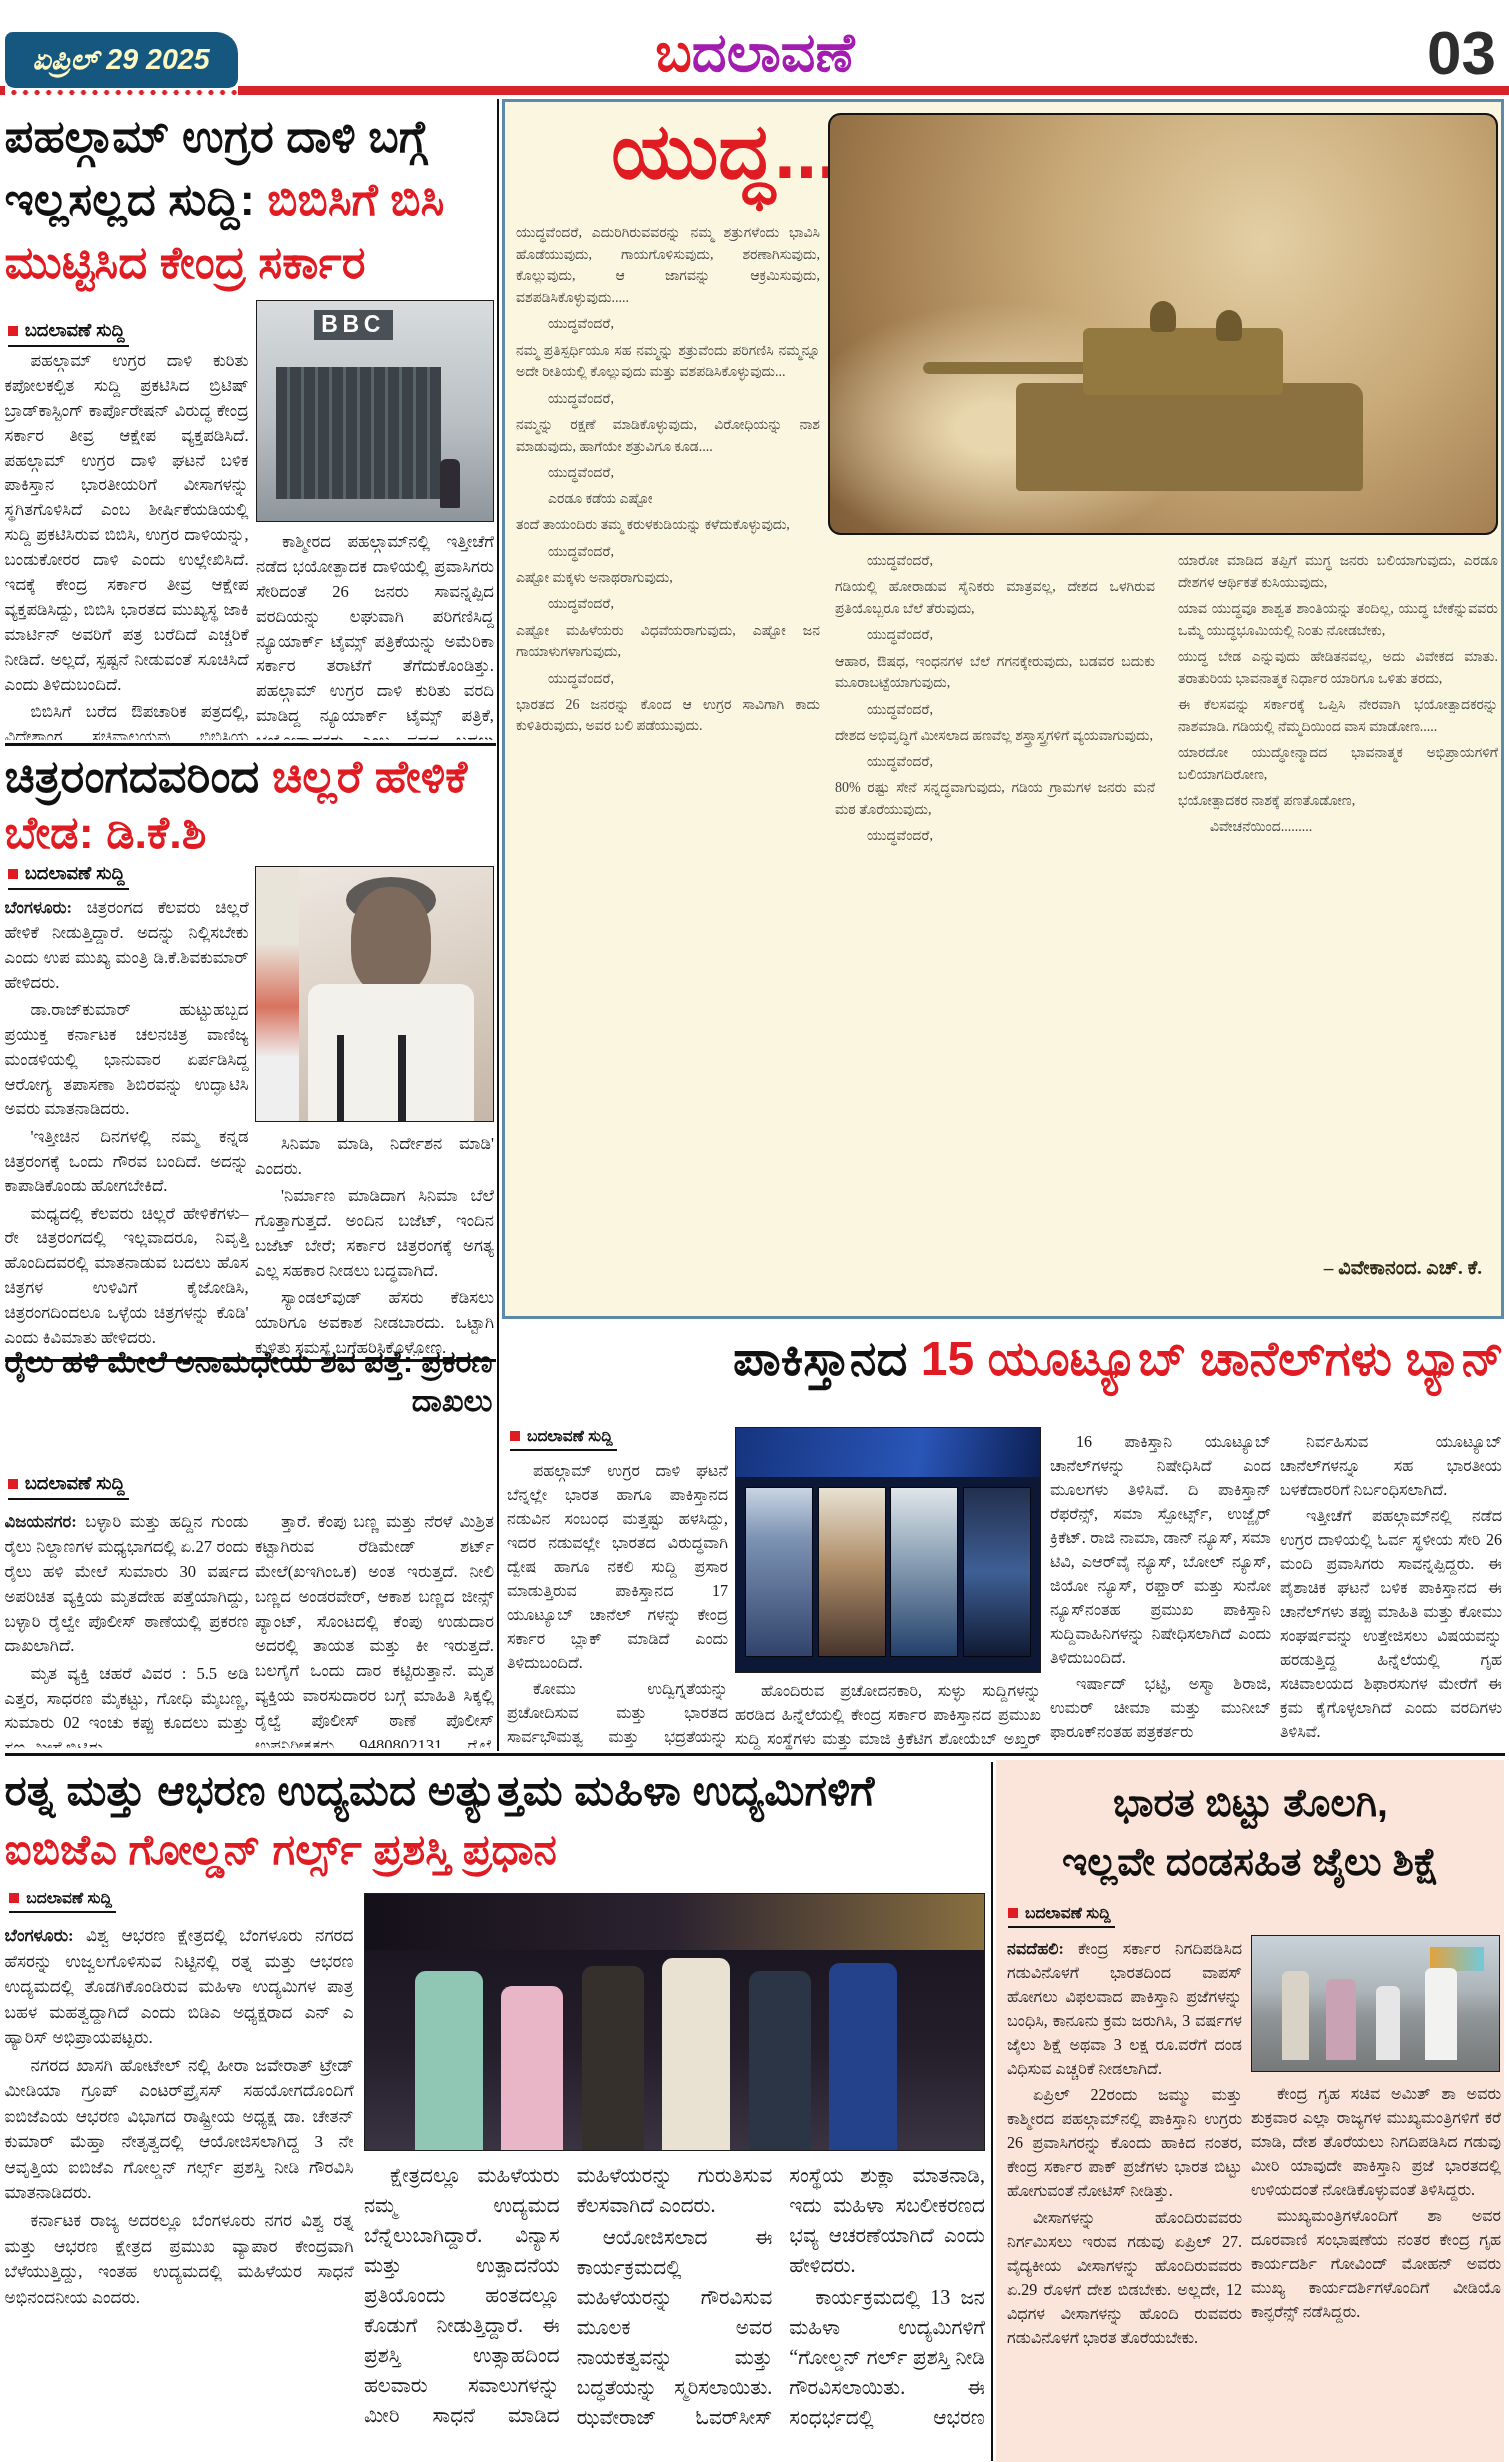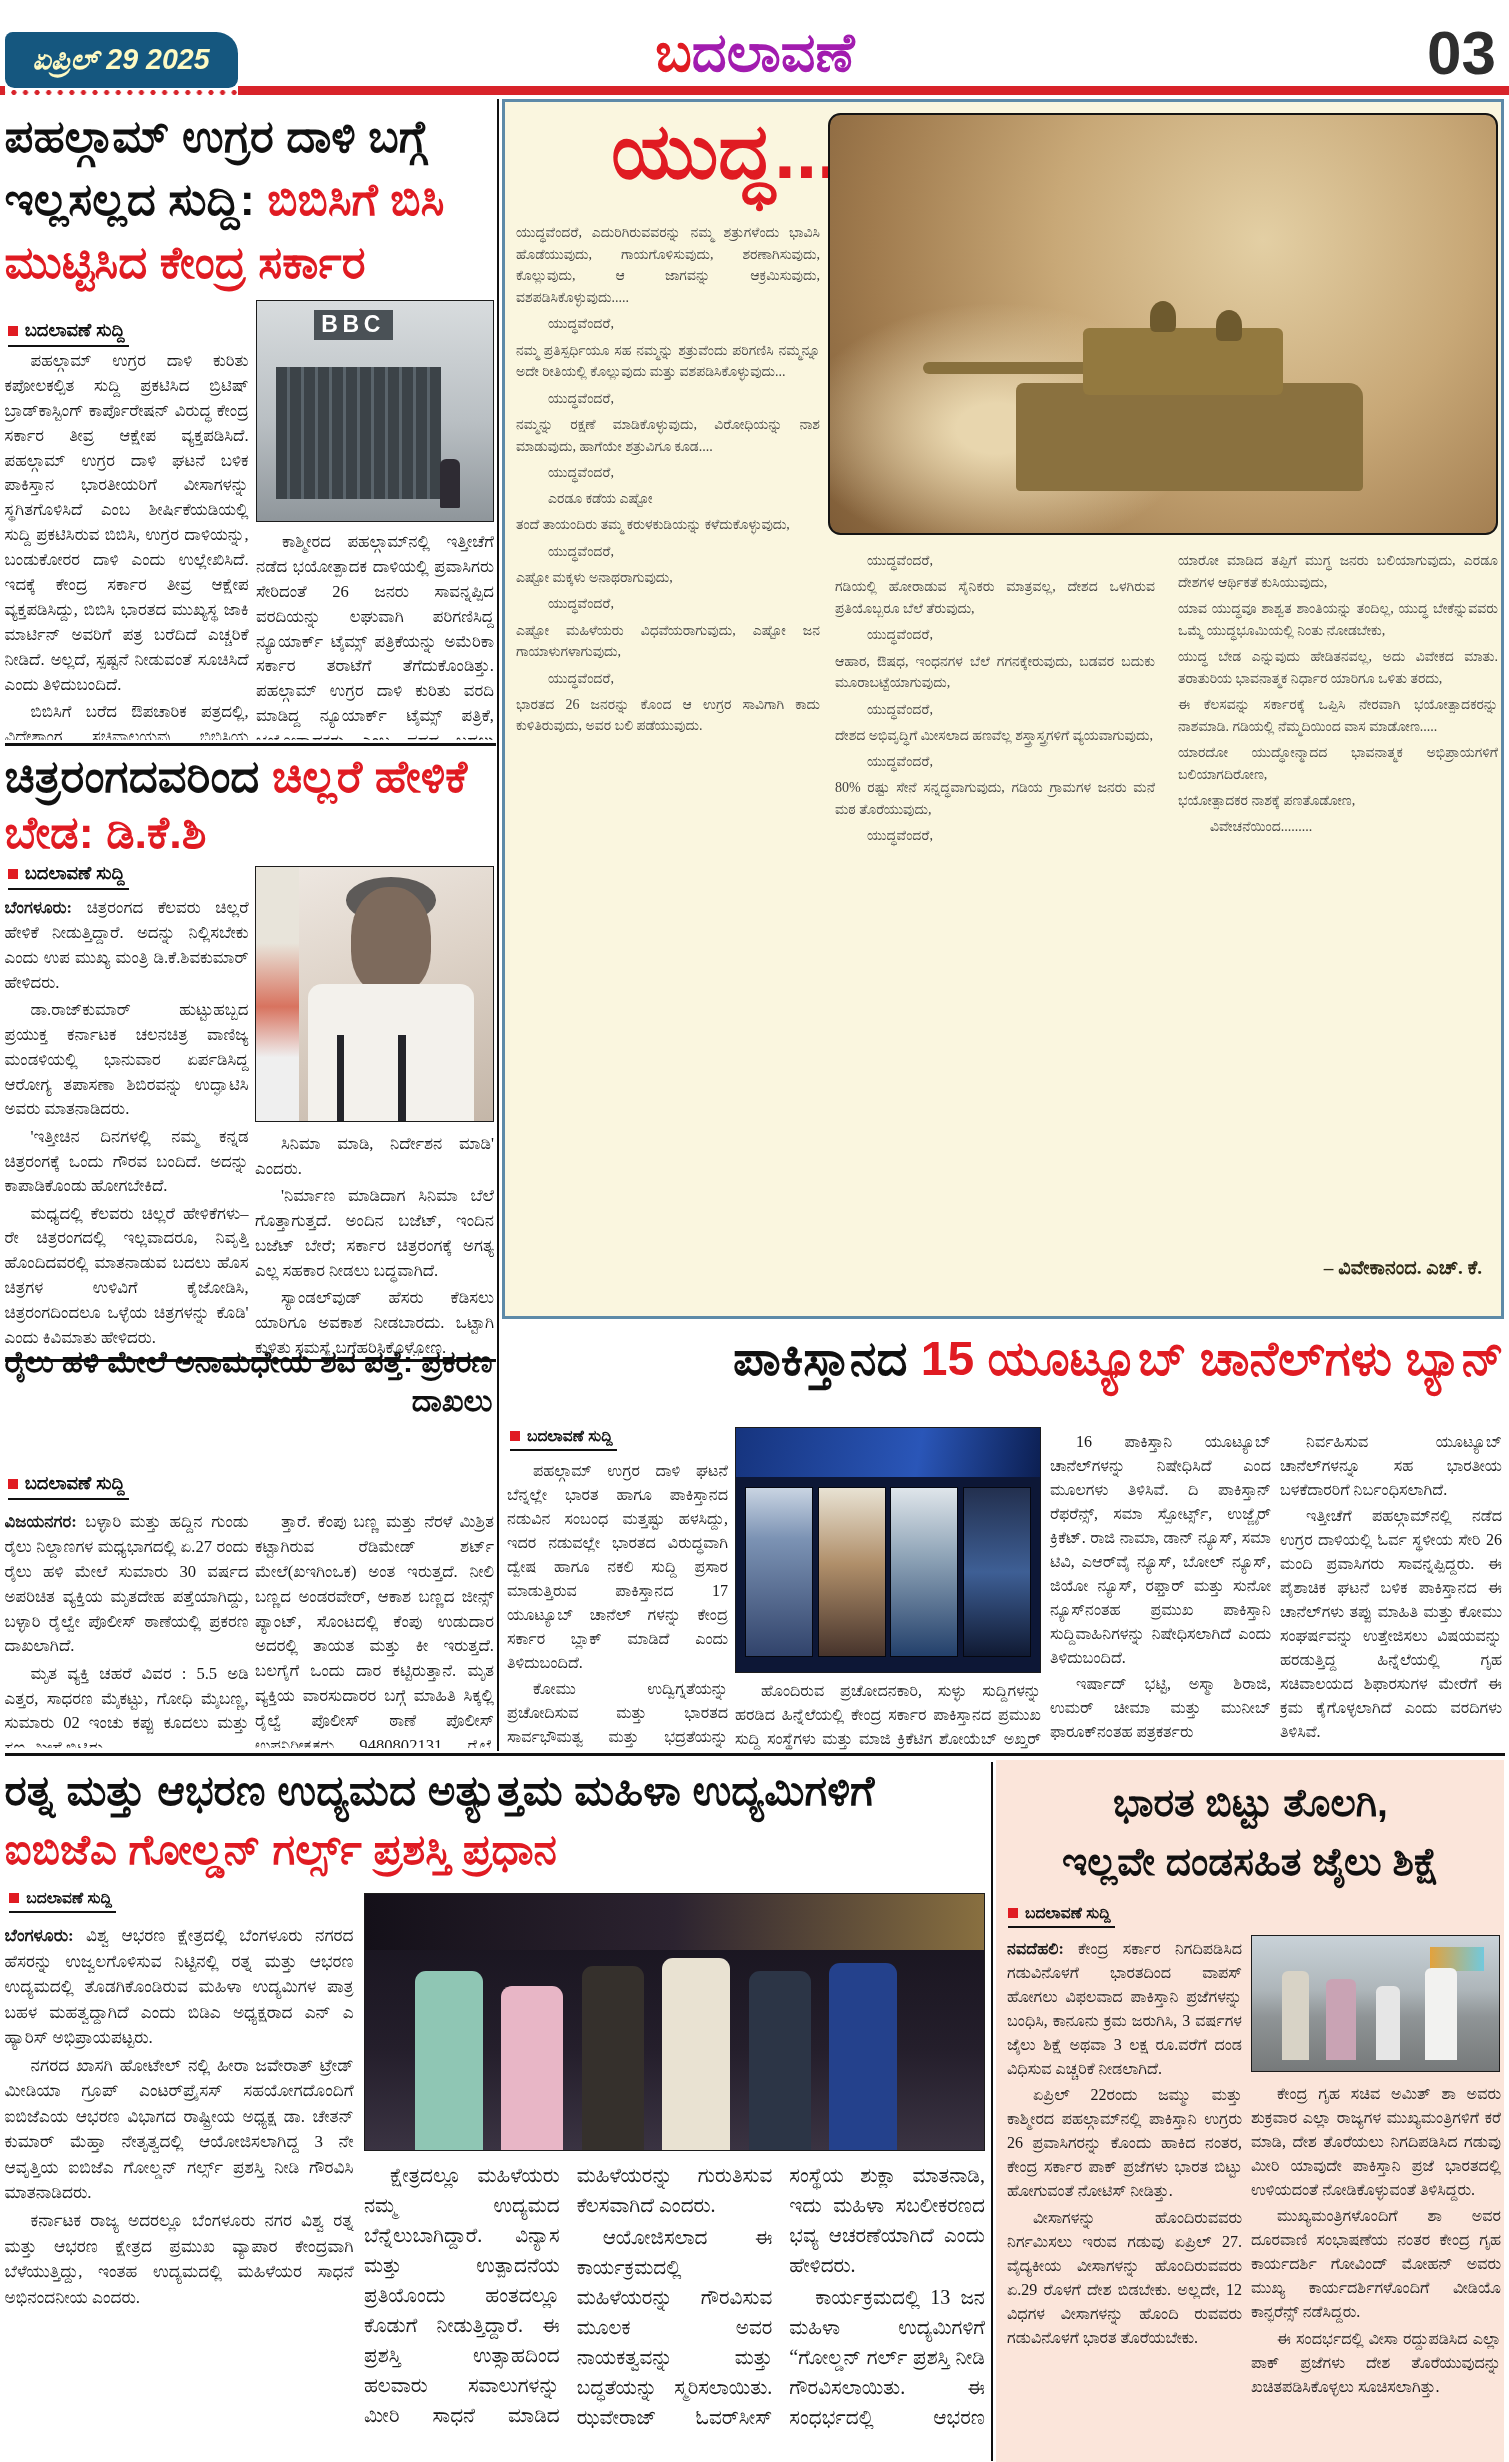--- a/index.html
+++ b/index.html
@@ -300,17 +300,16 @@
     <div class="walker w3"></div>
     <div class="walker w4"></div>
   </div>
   <div class="body-col" style="left:1007px; top:1937px; width:235px; height:520px; font-size:16px;">
     <p class="lead-p"><b class="dateline">ನವದೆಹಲಿ:</b> <span>ಕೇಂದ್ರ ಸರ್ಕಾರ ನಿಗದಿಪಡಿಸಿದ ಗಡುವಿನೊಳಗೆ ಭಾರತದಿಂದ ವಾಪಸ್ ಹೋಗಲು ವಿಫಲವಾದ ಪಾಕಿಸ್ತಾನಿ ಪ್ರಜೆಗಳನ್ನು ಬಂಧಿಸಿ, ಕಾನೂನು ಕ್ರಮ ಜರುಗಿಸಿ, 3 ವರ್ಷಗಳ ಜೈಲು ಶಿಕ್ಷೆ ಅಥವಾ 3 ಲಕ್ಷ ರೂ.ವರೆಗೆ ದಂಡ ವಿಧಿಸುವ ಎಚ್ಚರಿಕೆ ನೀಡಲಾಗಿದೆ.</span></p>
     <span><p>ಏಪ್ರಿಲ್ 22ರಂದು ಜಮ್ಮು ಮತ್ತು ಕಾಶ್ಮೀರದ ಪಹಲ್ಗಾಮ್‌ನಲ್ಲಿ ಪಾಕಿಸ್ತಾನಿ ಉಗ್ರರು 26 ಪ್ರವಾಸಿಗರನ್ನು ಕೊಂದು ಹಾಕಿದ ನಂತರ, ಕೇಂದ್ರ ಸರ್ಕಾರ ಪಾಕ್ ಪ್ರಜೆಗಳು ಭಾರತ ಬಿಟ್ಟು ಹೋಗುವಂತೆ ನೋಟಿಸ್ ನೀಡಿತ್ತು.</p><p>ವೀಸಾಗಳನ್ನು ಹೊಂದಿರುವವರು ನಿರ್ಗಮಿಸಲು ಇರುವ ಗಡುವು ಏಪ್ರಿಲ್ 27. ವೈದ್ಯಕೀಯ ವೀಸಾಗಳನ್ನು ಹೊಂದಿರುವವರು ಏ.29 ರೊಳಗೆ ದೇಶ ಬಿಡಬೇಕು. ಅಲ್ಲದೇ, 12 ವಿಧಗಳ ವೀಸಾಗಳನ್ನು ಹೊಂದಿ ರುವವರು ಗಡುವಿನೊಳಗೆ ಭಾರತ ತೊರೆಯಬೇಕು.</p></span>
   </div>
   <div class="body-col" style="left:1251px; top:2082px; width:250px; height:375px; font-size:16px;">
       <p>ಕೇಂದ್ರ ಗೃಹ ಸಚಿವ ಅಮಿತ್ ಶಾ ಅವರು ಶುಕ್ರವಾರ ಎಲ್ಲಾ ರಾಜ್ಯಗಳ ಮುಖ್ಯಮಂತ್ರಿಗಳಿಗೆ ಕರೆ ಮಾಡಿ, ದೇಶ ತೊರೆಯಲು ನಿಗದಿಪಡಿಸಿದ ಗಡುವು ಮೀರಿ ಯಾವುದೇ ಪಾಕಿಸ್ತಾನಿ ಪ್ರಜೆ ಭಾರತದಲ್ಲಿ ಉಳಿಯದಂತೆ ನೋಡಿಕೊಳ್ಳುವಂತೆ ತಿಳಿಸಿದ್ದರು.</p>
       <p>ಮುಖ್ಯಮಂತ್ರಿಗಳೊಂದಿಗೆ ಶಾ ಅವರ ದೂರವಾಣಿ ಸಂಭಾಷಣೆಯ ನಂತರ ಕೇಂದ್ರ ಗೃಹ ಕಾರ್ಯದರ್ಶಿ ಗೋವಿಂದ್ ಮೋಹನ್ ಅವರು ಮುಖ್ಯ ಕಾರ್ಯದರ್ಶಿಗಳೊಂದಿಗೆ ವೀಡಿಯೊ ಕಾನ್ಫರೆನ್ಸ್ ನಡೆಸಿದ್ದರು.</p>
-      <p>ಈ ಸಂದರ್ಭದಲ್ಲಿ ವೀಸಾ ರದ್ದುಪಡಿಸಿದ ಎಲ್ಲಾ ಪಾಕ್ ಪ್ರಜೆಗಳು ದೇಶ ತೊರೆಯುವುದನ್ನು ಖಚಿತಪಡಿಸಿಕೊಳ್ಳಲು ಸೂಚಿಸಲಾಗಿತ್ತು.</p>
     </div>
 
 </div>
 
 
 </body></html>

